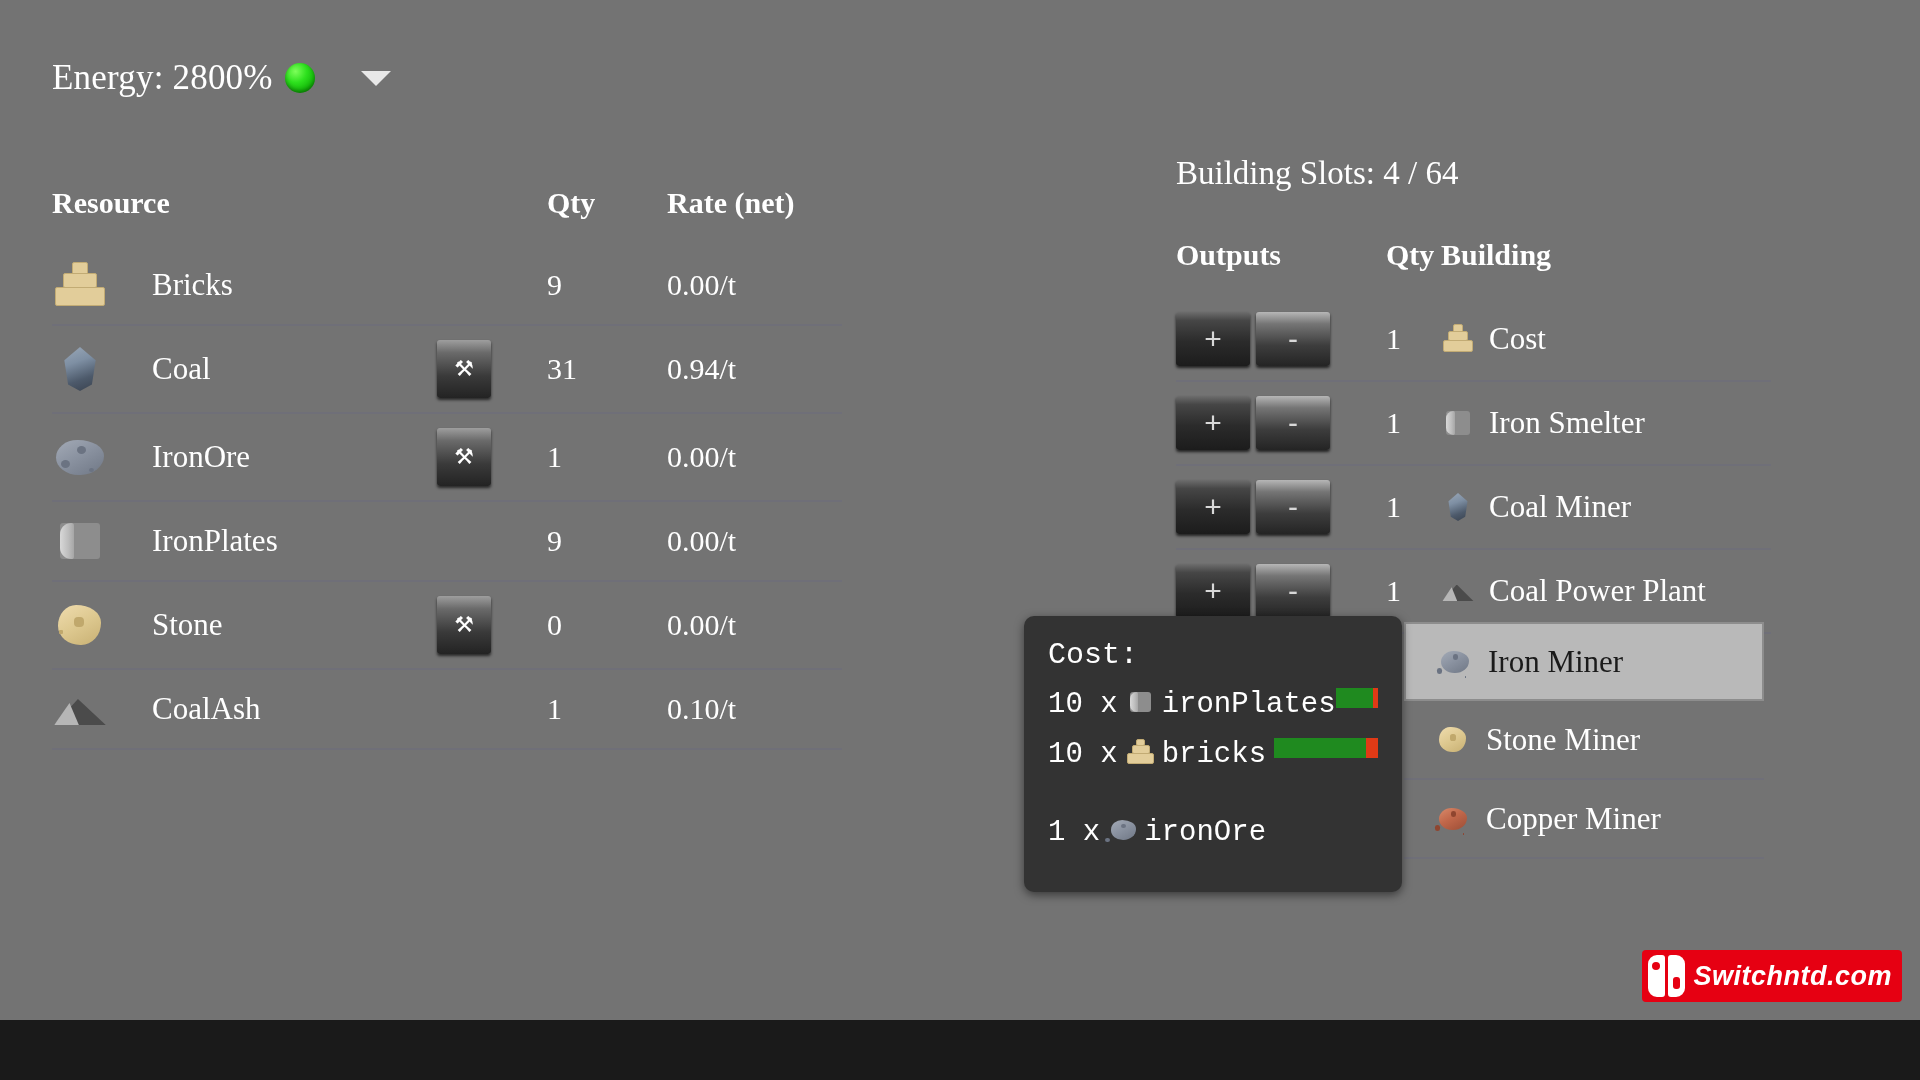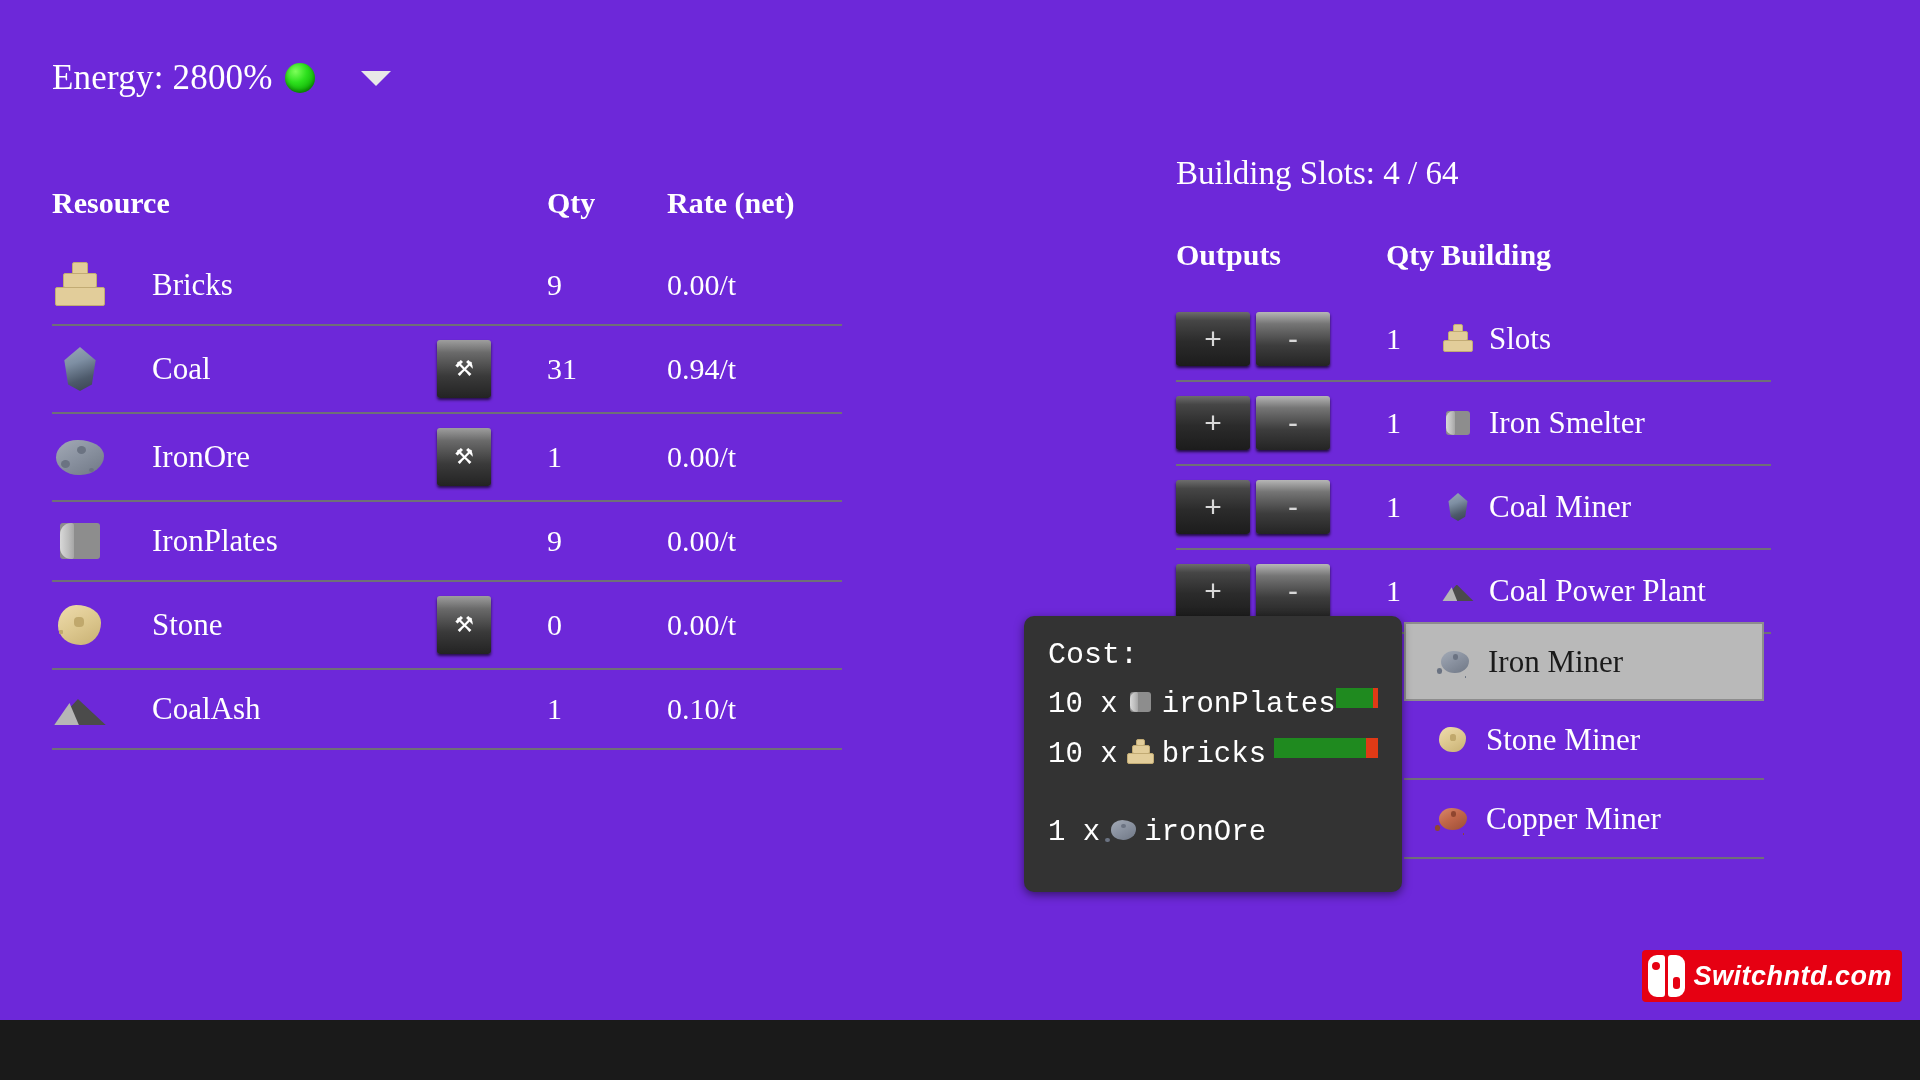--- a/index.html
+++ b/index.html
@@ -3,21 +3,21 @@
 <meta charset="utf-8">
 <style>
   * { box-sizing: border-box; margin: 0; padding: 0; }
   html, body {
     width: 1920px; height: 1080px;
     background: #1a1a1a;
     font-family: "Liberation Serif", "DejaVu Serif", serif;
     color: #ffffff;
     overflow: hidden;
   }
-  #root { position: relative; width: 1920px; height: 1020px; background: #6d28d9; }
+  #root { position: relative; width: 1920px; height: 1020px; background: #737373; }
 
   
   .energy-bar {
     position: absolute; left: 52px; top: 56px;
     display: flex; align-items: center; gap: 0px;
     height: 44px;
   }
   .energy-text { font-size: 35px; color: #fff; letter-spacing: .2px; white-space: nowrap; }
   .energy-dot {
     width: 30px; height: 30px; border-radius: 50%;
@@ -368,21 +368,21 @@
               </span>
             </td>
             <td class="bcol-qty bqty">1</td>
             <td class="bcol-name">
               <span class="bname-cell">
                 <span class="bicon">
                   <span class="ico ico-bricks">
                     <i></i>
                   </span>
                 </span>
-                <span class="bname">Slots</span>
+                <span class="bname">Cost</span>
               </span>
             </td>
           </tr>
           <tr>
             <td class="bcol-action">
               <span class="act-cell">
                 <button class="sq-btn sq-plus">+</button>
                 <button class="sq-btn sq-minus">-</button>
               </span>
             </td>

